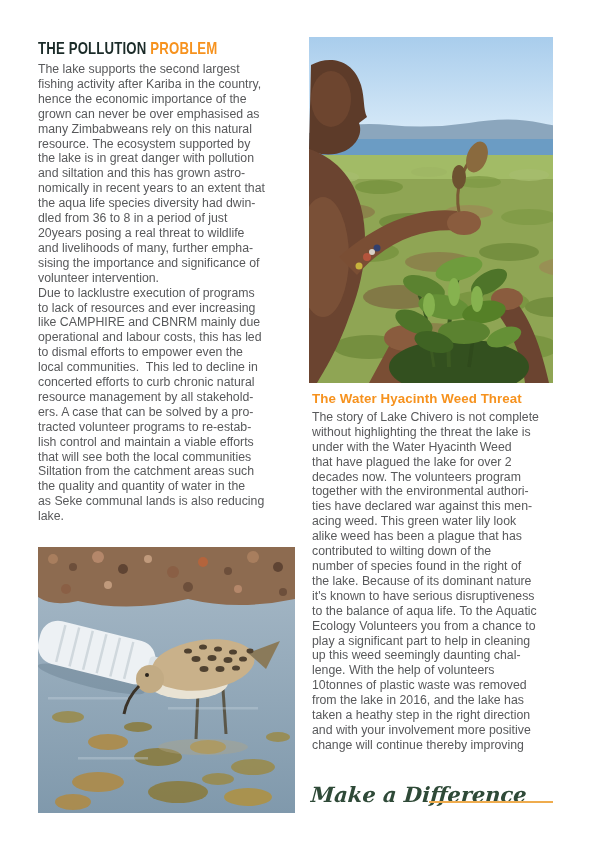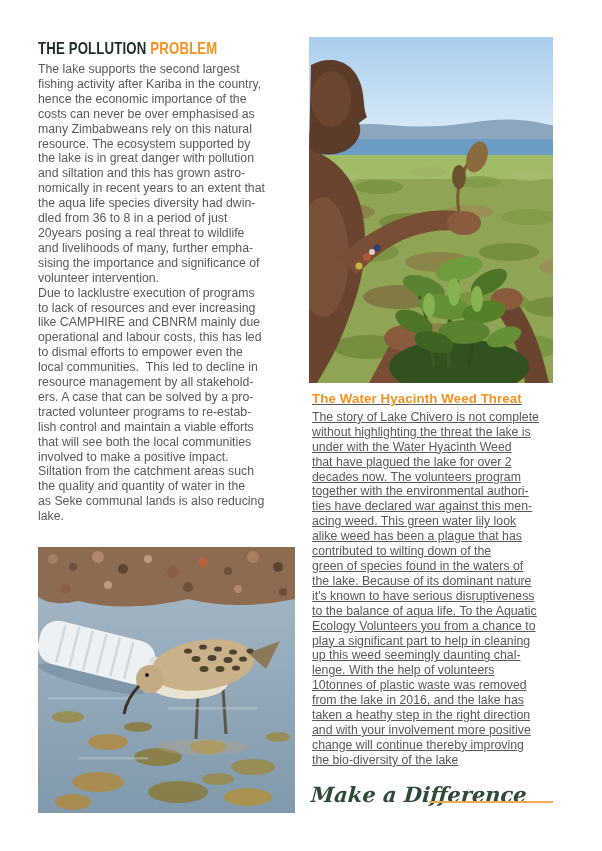--- a/index.html
+++ b/index.html
@@ -21,21 +21,21 @@
     transform:scaleX(.8);transform-origin:left center;
   }
   .heading .dark{color:var(--heading-dark);}
   .heading .accent{color:var(--accent-orange);margin-left:.30em;}
   .bodycol{
     position:absolute;color:var(--body-text);
     font-size:12.3px;line-height:14.9px;
   }
   .bodycol .line{white-space:pre;}
   .col-left{left:38px;top:62px;width:272px;}
-  .col-right{left:312px;top:392px;width:288px;text-decoration:underline;}
+  .col-right{left:312px;top:392px;width:288px;}
   .subheading{
     color:var(--accent-orange);font-weight:bold;font-size:13.3px;
     margin-bottom:3px;letter-spacing:.1px;
   }
   .photo{position:absolute;overflow:hidden;}
   .photo svg{display:block;width:100%;height:100%;}
   .photo-hyacinth{left:309px;top:37px;width:284px;height:346px;}
   .photo-bird{left:38px;top:547px;width:257px;height:266px;}
   .script-sign{
     position:absolute;left:311px;top:782px;
@@ -54,44 +54,44 @@
 <div class="page">
 
   <div class="heading">
     <span class="dark">THE POLLUTION</span><span class="accent">PROBLEM</span>
   </div>
 
   <div class="bodycol col-left">
       <div class="line">The lake supports the second largest</div>
       <div class="line">fishing activity after Kariba in the country,</div>
       <div class="line">hence the economic importance of the</div>
-      <div class="line">costs can never be over emphasised as</div>
+      <div class="line">grown can never be over emphasised as</div>
       <div class="line">many Zimbabweans rely on this natural</div>
       <div class="line">resource. The ecosystem supported by</div>
       <div class="line">the lake is in great danger with pollution</div>
       <div class="line">and siltation and this has grown astro-</div>
       <div class="line">nomically in recent years to an extent that</div>
       <div class="line">the aqua life species diversity had dwin-</div>
       <div class="line">dled from 36 to 8 in a period of just</div>
       <div class="line">20years posing a real threat to wildlife</div>
       <div class="line">and livelihoods of many, further empha-</div>
       <div class="line">sising the importance and significance of</div>
       <div class="line">volunteer intervention.</div>
       <div class="line">Due to lacklustre execution of programs</div>
       <div class="line">to lack of resources and ever increasing</div>
       <div class="line">like CAMPHIRE and CBNRM mainly due</div>
       <div class="line">operational and labour costs, this has led</div>
       <div class="line">to dismal efforts to empower even the</div>
       <div class="line">local communities.  This led to decline in</div>
+      <div class="line">concerted efforts to curb chronic natural</div>
       <div class="line">resource management by all stakehold-</div>
       <div class="line">ers. A case that can be solved by a pro-</div>
       <div class="line">tracted volunteer programs to re-estab-</div>
       <div class="line">lish control and maintain a viable efforts</div>
       <div class="line">that will see both the local communities</div>
-      <div class="line">involved to make a positive impact.</div>
       <div class="line">Siltation from the catchment areas such</div>
       <div class="line">the quality and quantity of water in the</div>
       <div class="line">as Seke communal lands is also reducing</div>
       <div class="line">lake.</div>
     </div>
 
   <figure class="photo photo-hyacinth" style="margin:0" aria-label="volunteers-hands-pulling-water-hyacinth-weed-at-lake-shore">
     <svg viewBox="0 0 284 346" preserveAspectRatio="none">
       <defs>
         <linearGradient id="sky" x1="0" y1="0" x2="0" y2="1">
@@ -175,34 +175,33 @@
         <div class="line">The story of Lake Chivero is not complete</div>
         <div class="line">without highlighting the threat the lake is</div>
         <div class="line">under with the Water Hyacinth Weed</div>
         <div class="line">that have plagued the lake for over 2</div>
         <div class="line">decades now. The volunteers program</div>
         <div class="line">together with the environmental authori-</div>
         <div class="line">ties have declared war against this men-</div>
         <div class="line">acing weed. This green water lily look</div>
         <div class="line">alike weed has been a plague that has</div>
         <div class="line">contributed to wilting down of the</div>
-        <div class="line">green of species found in the waters of</div>
+        <div class="line">number of species found in the right of</div>
         <div class="line">the lake. Because of its dominant nature</div>
         <div class="line">it's known to have serious disruptiveness</div>
         <div class="line">to the balance of aqua life. To the Aquatic</div>
         <div class="line">Ecology Volunteers you from a chance to</div>
         <div class="line">play a significant part to help in cleaning</div>
         <div class="line">up this weed seemingly daunting chal-</div>
         <div class="line">lenge. With the help of volunteers</div>
         <div class="line">10tonnes of plastic waste was removed</div>
         <div class="line">from the lake in 2016, and the lake has</div>
         <div class="line">taken a heathy step in the right direction</div>
         <div class="line">and with your involvement more positive</div>
         <div class="line">change will continue thereby improving</div>
-        <div class="line">the bio-diversity of the lake</div>
       </div>
   </div>
 
   <figure class="photo photo-bird" style="margin:0" aria-label="wading-bird-feeding-beside-plastic-bottle-in-polluted-shallows">
     <svg viewBox="0 0 257 266" preserveAspectRatio="none">
       <defs>
         <linearGradient id="wat" x1="0" y1="0" x2="0" y2="1">
           <stop offset="0" stop-color="#a8bac8"></stop>
             <stop offset="1" stop-color="#8099ac"></stop>
         </linearGradient>

